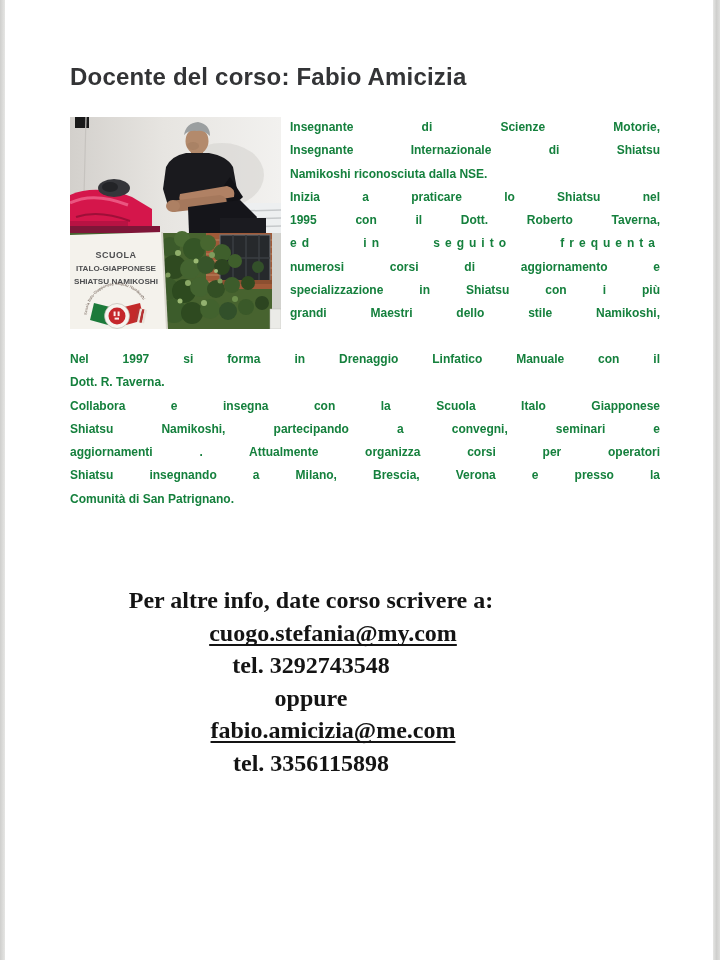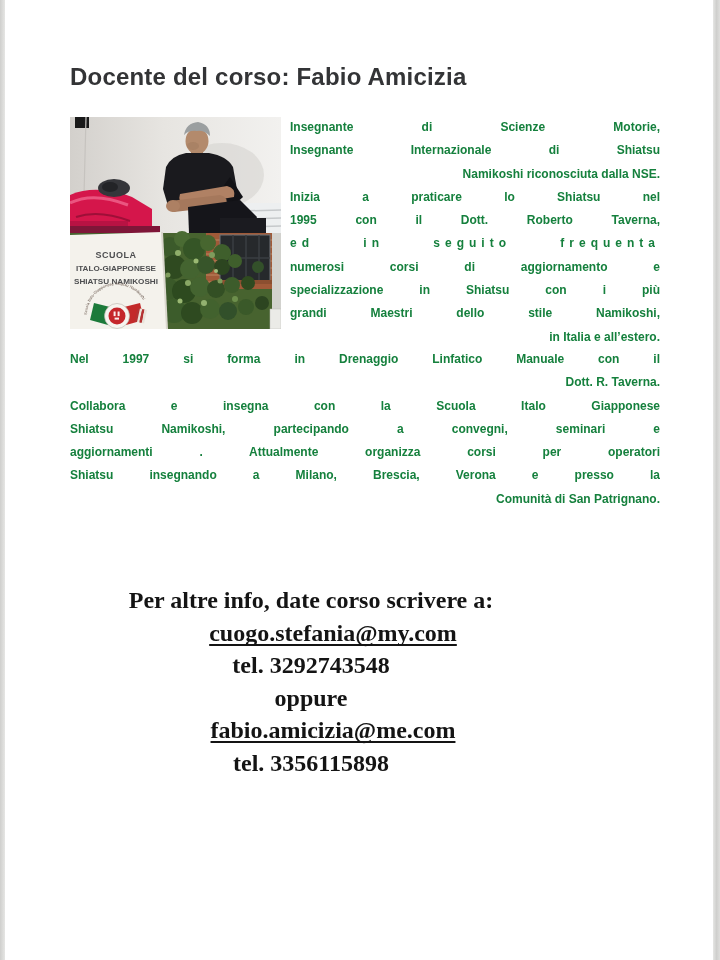--- a/index.html
+++ b/index.html
@@ -22,21 +22,21 @@
   .photo {
     position:absolute; left:70px; top:117px; width:211px; height:212px;border-radius:26px;
   }
   .col-right { position:absolute; left:290px; top:116px; width:370px; }
   .col-full  { position:absolute; left:70px;  top:348px; width:590px; }
   .line {
     height:23.3px; line-height:23.3px;
     font-size:12px; font-weight:700; color:#15803d;
   }
   .j { text-align:justify; text-align-last:justify; }
-  .plain { text-align:right; }
+  .plain { text-align:left; }
   .sp { letter-spacing:5px; }
   .contact {
     position:absolute; left:0; top:584px; width:580px; text-align:center;
     font-family:"Liberation Serif", serif; font-weight:700; color:#141414;
     font-size:24px;
     padding-left:21px;
   }
   .contact .cline { line-height:32.6px; }
   .contact .email {
     text-decoration:underline; text-decoration-thickness:2px;
@@ -196,21 +196,20 @@
   <div class="col-right">
     <div class="line j">Insegnante di Scienze Motorie,</div>
     <div class="line j">Insegnante Internazionale di Shiatsu</div>
     <div class="line plain">Namikoshi riconosciuta dalla NSE.</div>
     <div class="line j">Inizia a praticare lo Shiatsu nel</div>
     <div class="line j">1995 con il Dott. Roberto Taverna,</div>
     <div class="line j sp">ed in seguito frequenta</div>
     <div class="line j">numerosi corsi di aggiornamento e</div>
     <div class="line j">specializzazione in Shiatsu con i più</div>
     <div class="line j">grandi Maestri dello stile Namikoshi,</div>
-    <div class="line plain">in Italia e all’estero.</div>
   </div>
 
   <div class="col-full">
     <div class="line j">Nel 1997 si forma in Drenaggio Linfatico Manuale con il</div>
     <div class="line plain">Dott. R. Taverna.</div>
     <div class="line j">Collabora e insegna con la Scuola Italo Giapponese</div>
     <div class="line j">Shiatsu Namikoshi, partecipando a convegni, seminari e</div>
     <div class="line j">aggiornamenti . Attualmente organizza corsi per operatori</div>
     <div class="line j">Shiatsu insegnando a Milano, Brescia, Verona e presso la</div>
     <div class="line plain">Comunità di San Patrignano.</div>

